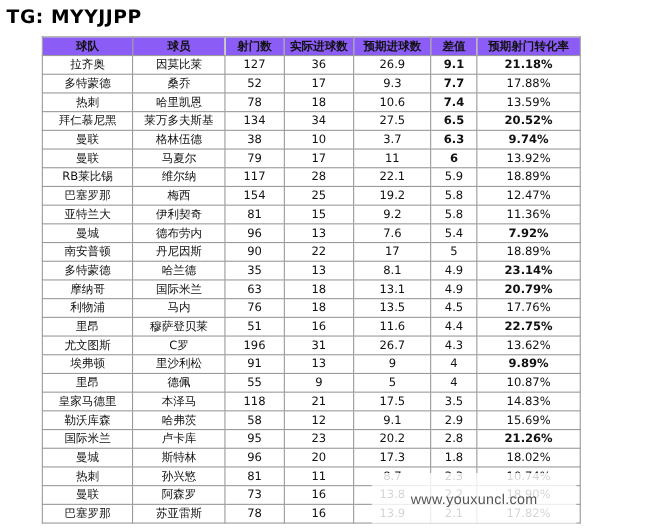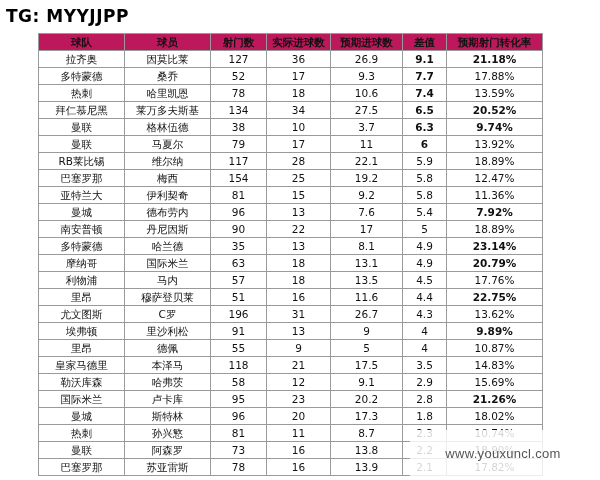--- a/index.html
+++ b/index.html
@@ -8,21 +8,21 @@
   }
   body {
     width: 600px;
     height: 480px;
     background: #ffffff;
     font-family: "DejaVu Sans", "Liberation Sans", sans-serif;
     overflow: hidden;
     position: relative;
   }
   .page {
-    width: 600px;
+    width: 528px;
     height: 480px;
     position: relative;
     background: #fff;
   }
   .tg-banner {
     position: absolute;
     left: 0;
     top: 6px;
     font-size: 17px;
     font-weight: bold;
@@ -46,21 +46,21 @@
     line-height: 16px;
     padding: 0 3px;
     color: #111;
     font-family: "DejaVu Sans", "Liberation Sans", sans-serif;
     white-space: nowrap;
     overflow: hidden;
   }
   table.stats th {
     font-weight: bold;
     text-align: center;
-    background: #be185d;
+    background: #8b5cf6;
     font-size: 10.5px;
   }
   td.team, td.player {
     text-align: center;
   }
   td.num {
     text-align: center;
   }
   td.diff, td.rate {
     text-align: center;
@@ -234,21 +234,21 @@
           <td class="player">国际米兰</td>
           <td class="num">63</td>
           <td class="num">18</td>
           <td class="num">13.1</td>
           <td class="diff">4.9</td>
           <td class="rate hl">20.79%</td>
         </tr>
         <tr>
           <td class="team">利物浦</td>
           <td class="player">马内</td>
-          <td class="num">57</td>
+          <td class="num">76</td>
           <td class="num">18</td>
           <td class="num">13.5</td>
           <td class="diff">4.5</td>
           <td class="rate">17.76%</td>
         </tr>
         <tr>
           <td class="team">里昂</td>
           <td class="player">穆萨登贝莱</td>
           <td class="num">51</td>
           <td class="num">16</td>

